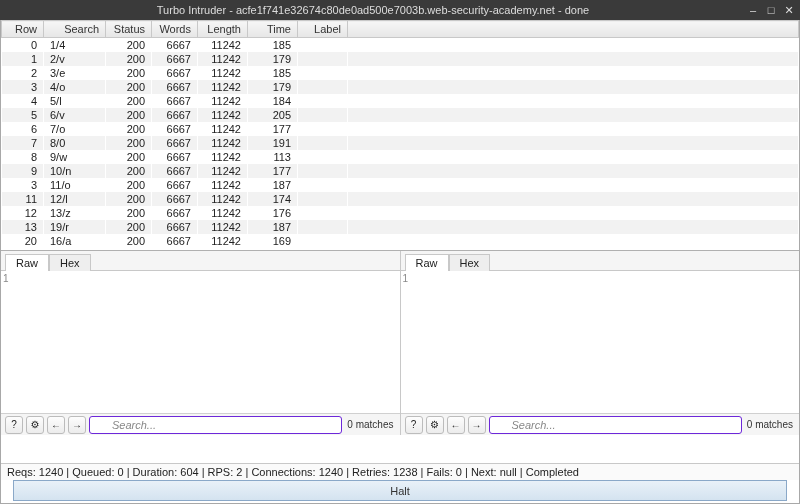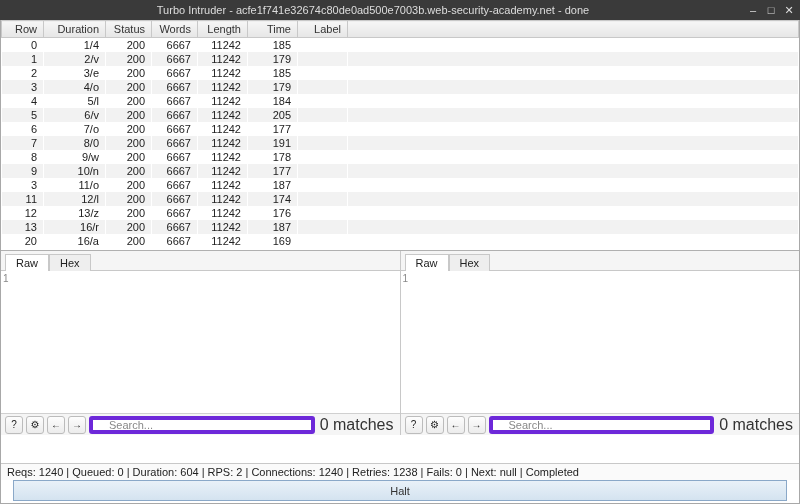--- a/index.html
+++ b/index.html
@@ -6,21 +6,21 @@
   html, body { width: 800px; height: 504px; font-family: Arial, Helvetica, sans-serif; font-size: 11px; color: #222; background: #fff; overflow: hidden; }
   .titlebar { height: 20px; background: #3a3a3a; color: #ddd; display: flex; align-items: center; padding: 0 4px; }
   .titlebar .title { flex: 1; text-align: center; font-size: 11px; }
   .titlebar .wbtn { width: 14px; height: 14px; margin-left: 4px; color: #ddd; display: flex; align-items: center; justify-content: center; font-size: 11px; cursor: default; }
   .body { height: 484px; display: flex; flex-direction: column; border: 1px solid #a8a8a8; border-top: none; }
   .table-wrap { height: 246px; overflow: hidden; position: relative; border-bottom: 1px solid #b0b0b0; background: #fff; }
   .table-inner { position: absolute; inset: 0; overflow-y: scroll; }
   table { border-collapse: collapse; width: 100%; table-layout: fixed; }
   thead th { background: linear-gradient(#f6f6f6,#e6e6e6); border: 1px solid #c8c8c8; font-weight: normal; text-align: right; padding: 2px 6px; font-size: 11px; color: #333; position: sticky; top: 0; }
   tbody td { padding: 1px 6px; font-size: 11px; border-right: 1px solid transparent; text-align: right; white-space: nowrap; overflow: hidden; }
-  tbody td.payload { text-align: right; }
+  tbody td.payload { text-align: left; }
   tbody tr:nth-child(odd) { background: #fff; }
   tbody tr:nth-child(even) { background: #f2f2f2; }
   col.row { width: 42px; }
   col.payload { width: 62px; }
   col.status { width: 46px; }
   col.words { width: 46px; }
   col.length { width: 50px; }
   col.time { width: 50px; }
   col.label { width: 50px; }
   col.fill { width: auto; }
@@ -28,22 +28,22 @@
   .panes { height: 196px; display: flex; }
   .pane { flex: 1; display: flex; flex-direction: column; border-right: 1px solid #c8c8c8; }
   .pane:last-child { border-right: none; }
   .tabstrip { display: flex; align-items: flex-end; height: 20px; padding-left: 4px; gap: 0; border-bottom: 1px solid #c8c8c8; background: #f5f5f5; }
   .tab { padding: 2px 10px 2px; border: 1px solid #c8c8c8; border-bottom: none; background: #eee; font-size: 11px; position: relative; top: 1px; cursor: default; }
   .tab.active { background: #fff; text-align: center; }
   .editor { flex: 1; background: #fff; padding: 2px 4px; position: relative; }
   .gutter { position: absolute; left: 2px; top: 2px; color: #888; font-size: 10px; }
   .searchbar { height: 22px; display: flex; align-items: center; gap: 3px; padding: 0 4px; border-top: 1px solid #d0d0d0; background: #f5f5f5; }
   .iconbtn { width: 18px; height: 18px; border: 1px solid #bcbcbc; border-radius: 3px; background: linear-gradient(#fdfdfd,#ececec); display: flex; align-items: center; justify-content: center; font-size: 10px; cursor: default; }
-  .searchbox { flex: 1; height: 18px; border: 4px solid #6d28d9; border-radius: 3px; background: #fff; padding: 0 16px; font-size: 11px; color: #888; display: flex; align-items: center; }
-  .matches { font-size: 16px; color: #333; padding: 0 2px; }
+  .searchbox { flex: 1; height: 18px; border: 1px solid #6d28d9; border-radius: 3px; background: #fff; padding: 0 22px; font-size: 11px; color: #888; display: flex; align-items: center; font-style: italic; }
+  .matches { font-size: 10px; color: #333; padding: 0 2px; }
 
   .statusbar { height: 18px; display: flex; align-items: center; padding: 0 6px; font-size: 11px; border-top: 1px solid #c8c8c8; background: #fafafa; margin-top: 28px; }
   .haltbtn { height: 22px; margin: 0 12px 2px; border: 1px solid #8aa8c8; background: linear-gradient(#e9f1f8,#d4e3f0); display: flex; align-items: center; justify-content: center; font-size: 11px; color: #333; cursor: default; }
   ::-webkit-scrollbar { width: 14px; }
   ::-webkit-scrollbar-thumb { background: #c6c6c6; border: 1px solid #a8a8a8; }
   ::-webkit-scrollbar-track { background: #efefef; }
 </style>
 </head>
 <body>
 
@@ -65,21 +65,21 @@
             <col class="status">
             <col class="words">
             <col class="length">
             <col class="time">
             <col class="label">
             <col class="fill">
         </colgroup>
         <thead>
             <tr id="header-row">
               <th>Row</th>
-              <th>Duration</th>
+              <th>Search</th>
               <th>Status</th>
               <th>Words</th>
               <th>Length</th>
               <th>Time</th>
               <th>Label</th>
               <th></th>
             </tr>
           </thead>
         <tbody id="table-body">
             <tr>
@@ -161,21 +161,21 @@
               <td>191</td>
               <td></td>
               <td></td>
             </tr>
             <tr>
               <td>8</td>
               <td class="payload">9/w</td>
               <td>200</td>
               <td>6667</td>
               <td>11242</td>
-              <td>178</td>
+              <td>113</td>
               <td></td>
               <td></td>
             </tr>
             <tr>
               <td>9</td>
               <td class="payload">10/n</td>
               <td>200</td>
               <td>6667</td>
               <td>11242</td>
               <td>177</td>
@@ -207,21 +207,21 @@
               <td class="payload">13/z</td>
               <td>200</td>
               <td>6667</td>
               <td>11242</td>
               <td>176</td>
               <td></td>
               <td></td>
             </tr>
             <tr>
               <td>13</td>
-              <td class="payload">16/r</td>
+              <td class="payload">19/r</td>
               <td>200</td>
               <td>6667</td>
               <td>11242</td>
               <td>187</td>
               <td></td>
               <td></td>
             </tr>
             <tr>
               <td>20</td>
               <td class="payload">16/a</td>

